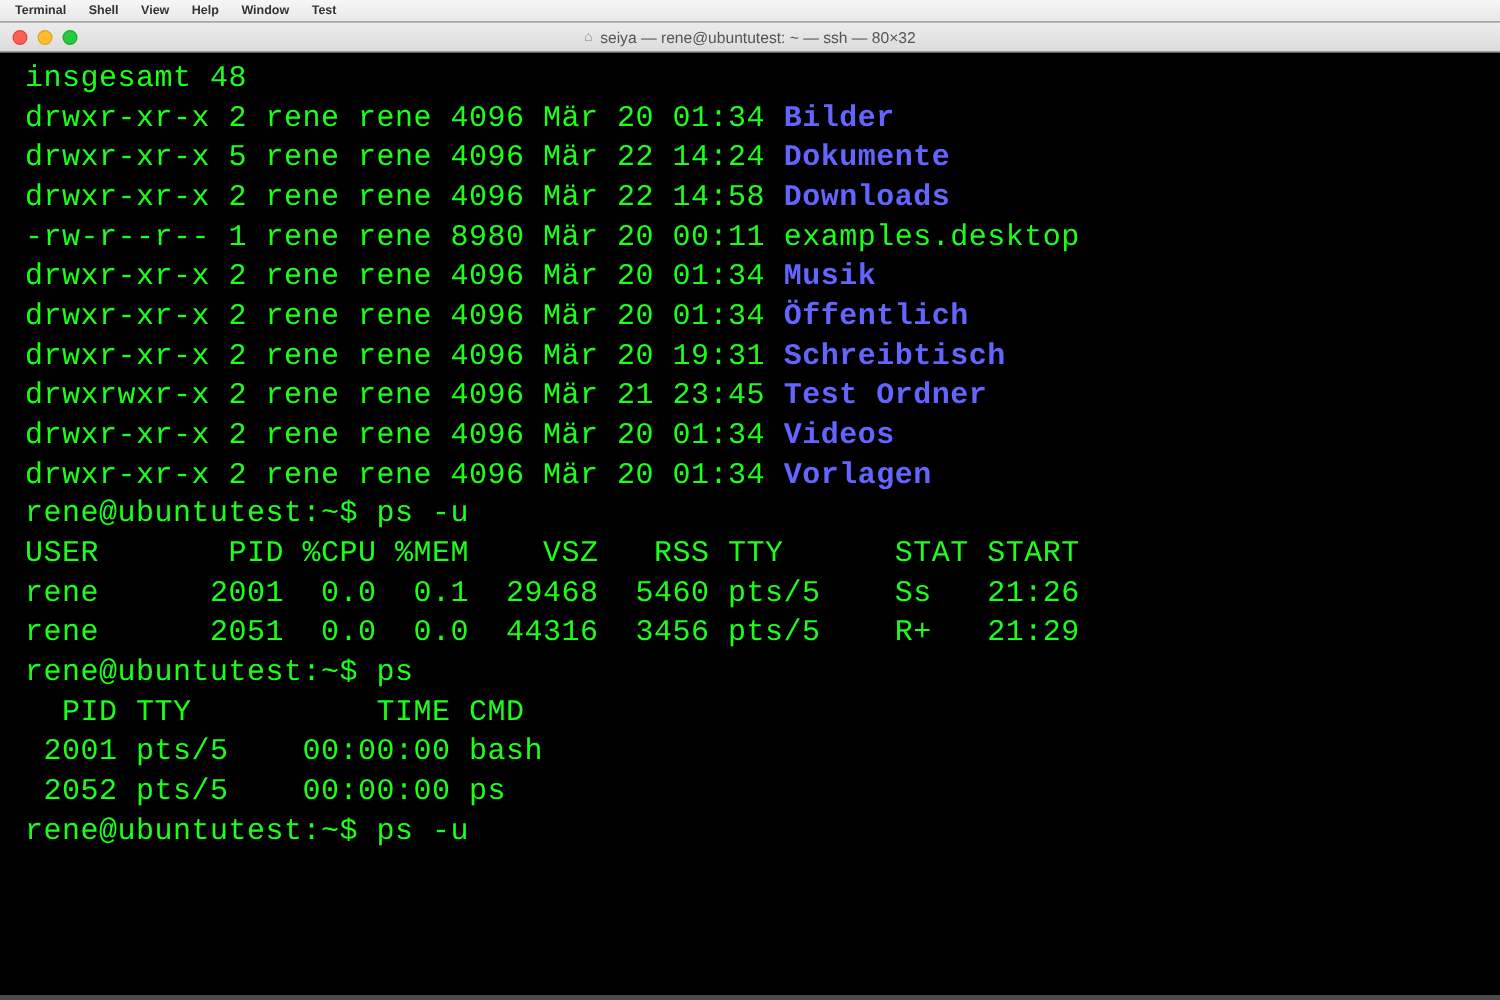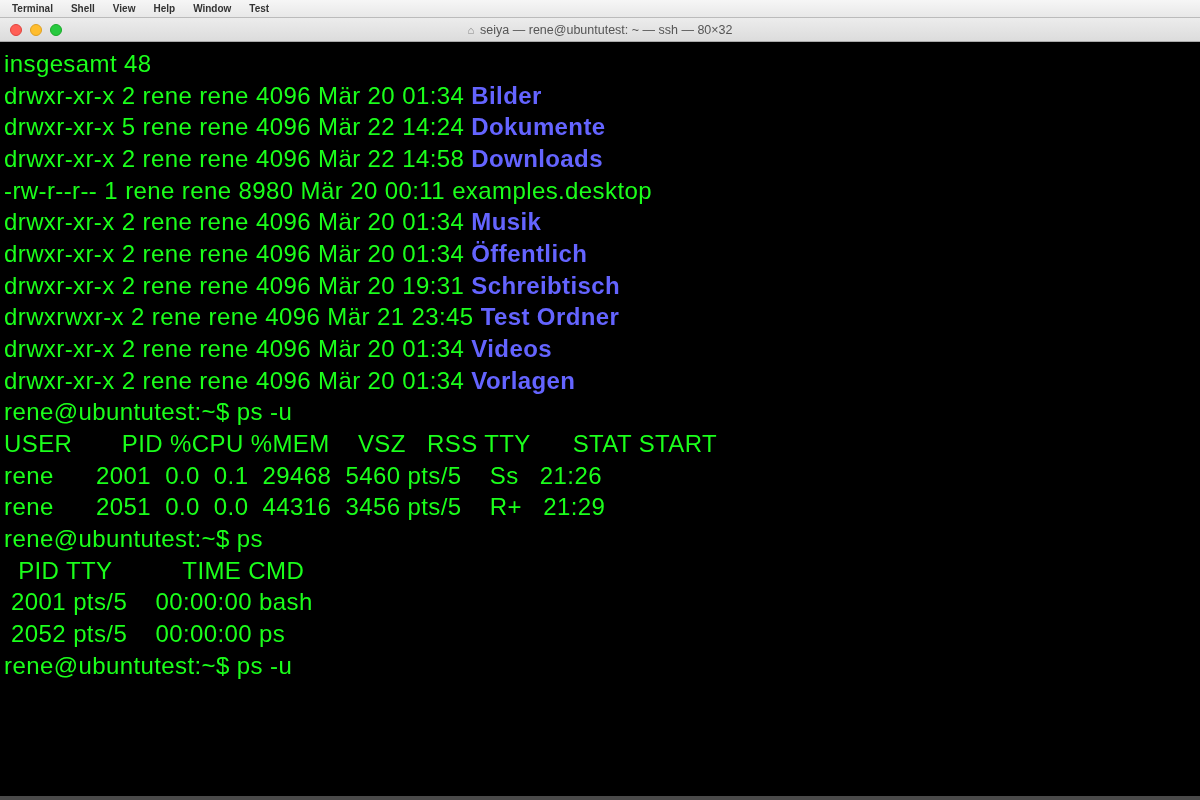--- a/index.html
+++ b/index.html
@@ -43,24 +43,24 @@
       font-size: 12.5px;
       color: #555;
       display: flex;
       align-items: center;
       gap: 6px;
     }
     .home-icon { font-size: 11px; color: #888; }
     .terminal {
       background: #000;
       color: #00ff00;
-      font-family: Liberation Sans, sans-serif;
+      font-family: Liberation Mono, monospace;
       font-size: 24px;
       line-height: 1.32;
-      padding: 6px 4px;
+      padding: 6px 20px;
       height: calc(800px - 46px);
       white-space: pre;
       overflow: hidden;
       letter-spacing: 0.4px;
     }
     .green { color: #1bff1b; }
     .dir { color: #6464ff; font-weight: 600; }
     .prompt-host { color: #1bff1b; }
     .prompt-path { color: #1bff1b; }
     .prompt-sym { color: #1bff1b; }

